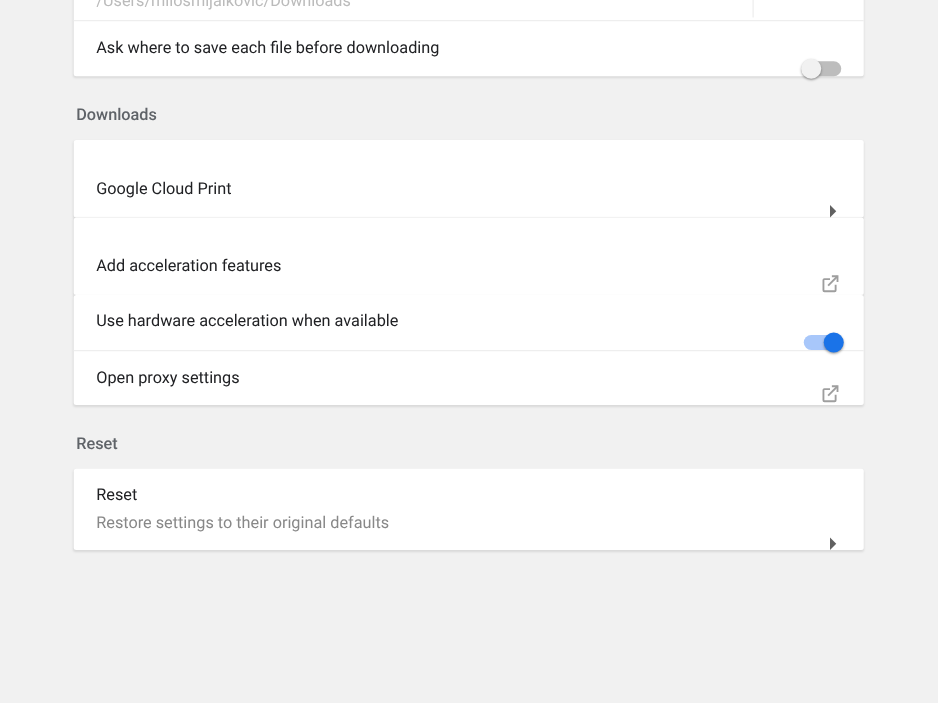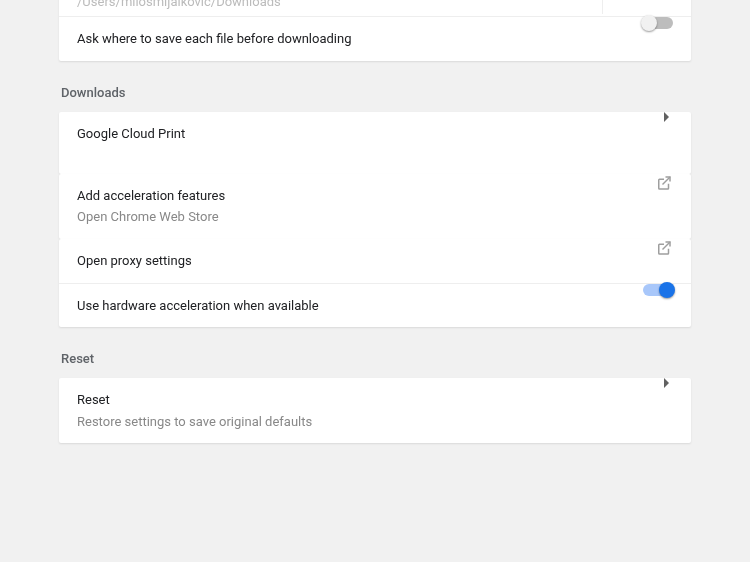--- a/index.html
+++ b/index.html
@@ -23,21 +23,21 @@
     font-weight: 500;
     margin: 24px 0 12px 2px;
   }
   .card {
     background: #fff;
     border-radius: 2px;
     box-shadow: 0 1px 2px rgba(0,0,0,0.1);
   }
   .row {
     display: flex;
-    align-items: flex-start;
+    align-items: flex-end;
     padding: 0 18px;
     min-height: 62px;
     border-top: 1px solid #eee;
   }
   .card .row:first-child { border-top: none; }
   .row-partial-top {
     border-top: none;
     min-height: 20px;
     padding-top: 0;
     padding-bottom: 2px;
@@ -147,63 +147,62 @@
       <div class="row-action">
         <div class="arrow-icon"></div>
       </div>
     </div>
   </div>
 
   <div class="card">
     <div class="row clickable">
       <div class="row-text">
         <div class="row-title">Add acceleration features</div>
-        <div class="row-sub">Open Chrome Web Store</div>
       </div>
       <div class="row-action">
         <svg class="external-icon" viewBox="0 0 24 24" fill="none" stroke="currentColor" stroke-width="2">
           <path d="M18 13v6a1 1 0 0 1-1 1H6a1 1 0 0 1-1-1V8a1 1 0 0 1 1-1h6"></path>
           <path d="M14 4h6v6"></path>
           <path d="M10 14L20 4"></path>
         </svg>
       </div>
     </div>
   </div>
 
   <div class="card">
+    <div class="row" style="min-height:44px;">
+      <div class="row-text">
+        <div class="row-title">Use hardware acceleration when available</div>
+      </div>
+      <div class="row-action">
+        <div class="toggle on">
+          <div class="knob"></div>
+        </div>
+      </div>
+    </div>
     <div class="row clickable" style="min-height:44px;">
       <div class="row-text">
         <div class="row-title">Open proxy settings</div>
       </div>
       <div class="row-action">
         <svg class="external-icon" viewBox="0 0 24 24" fill="none" stroke="currentColor" stroke-width="2">
           <path d="M18 13v6a1 1 0 0 1-1 1H6a1 1 0 0 1-1-1V8a1 1 0 0 1 1-1h6"></path>
           <path d="M14 4h6v6"></path>
           <path d="M10 14L20 4"></path>
         </svg>
       </div>
     </div>
-    <div class="row" style="min-height:44px;">
-      <div class="row-text">
-        <div class="row-title">Use hardware acceleration when available</div>
-      </div>
-      <div class="row-action">
-        <div class="toggle on">
-          <div class="knob"></div>
-        </div>
-      </div>
-    </div>
   </div>
 
   <div class="section-title">Reset</div>
   <div class="card">
     <div class="row clickable">
       <div class="row-text">
         <div class="row-title">Reset</div>
-        <div class="row-sub">Restore settings to save original defaults</div>
+        <div class="row-sub">Restore settings to their original defaults</div>
       </div>
       <div class="row-action">
         <div class="arrow-icon"></div>
       </div>
     </div>
   </div>
 
 </div>
 
 </body></html>

